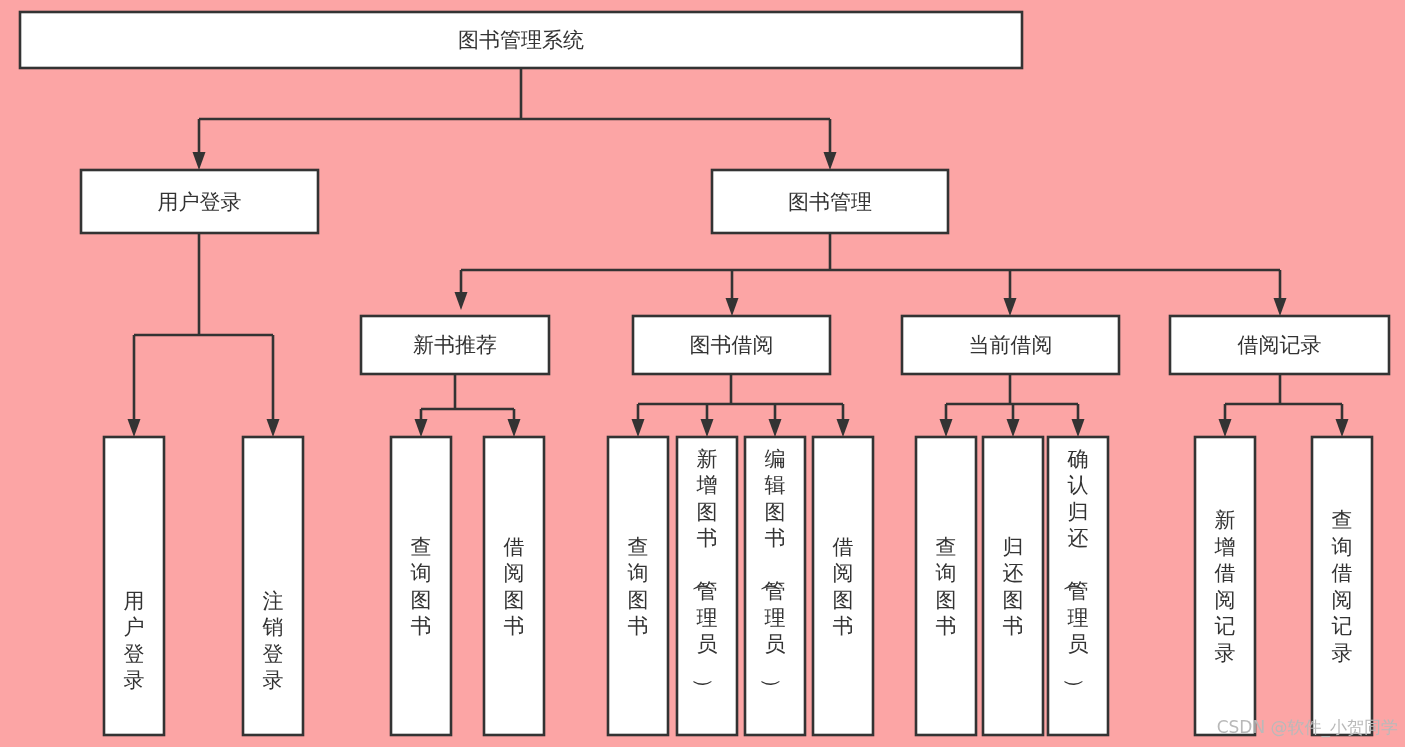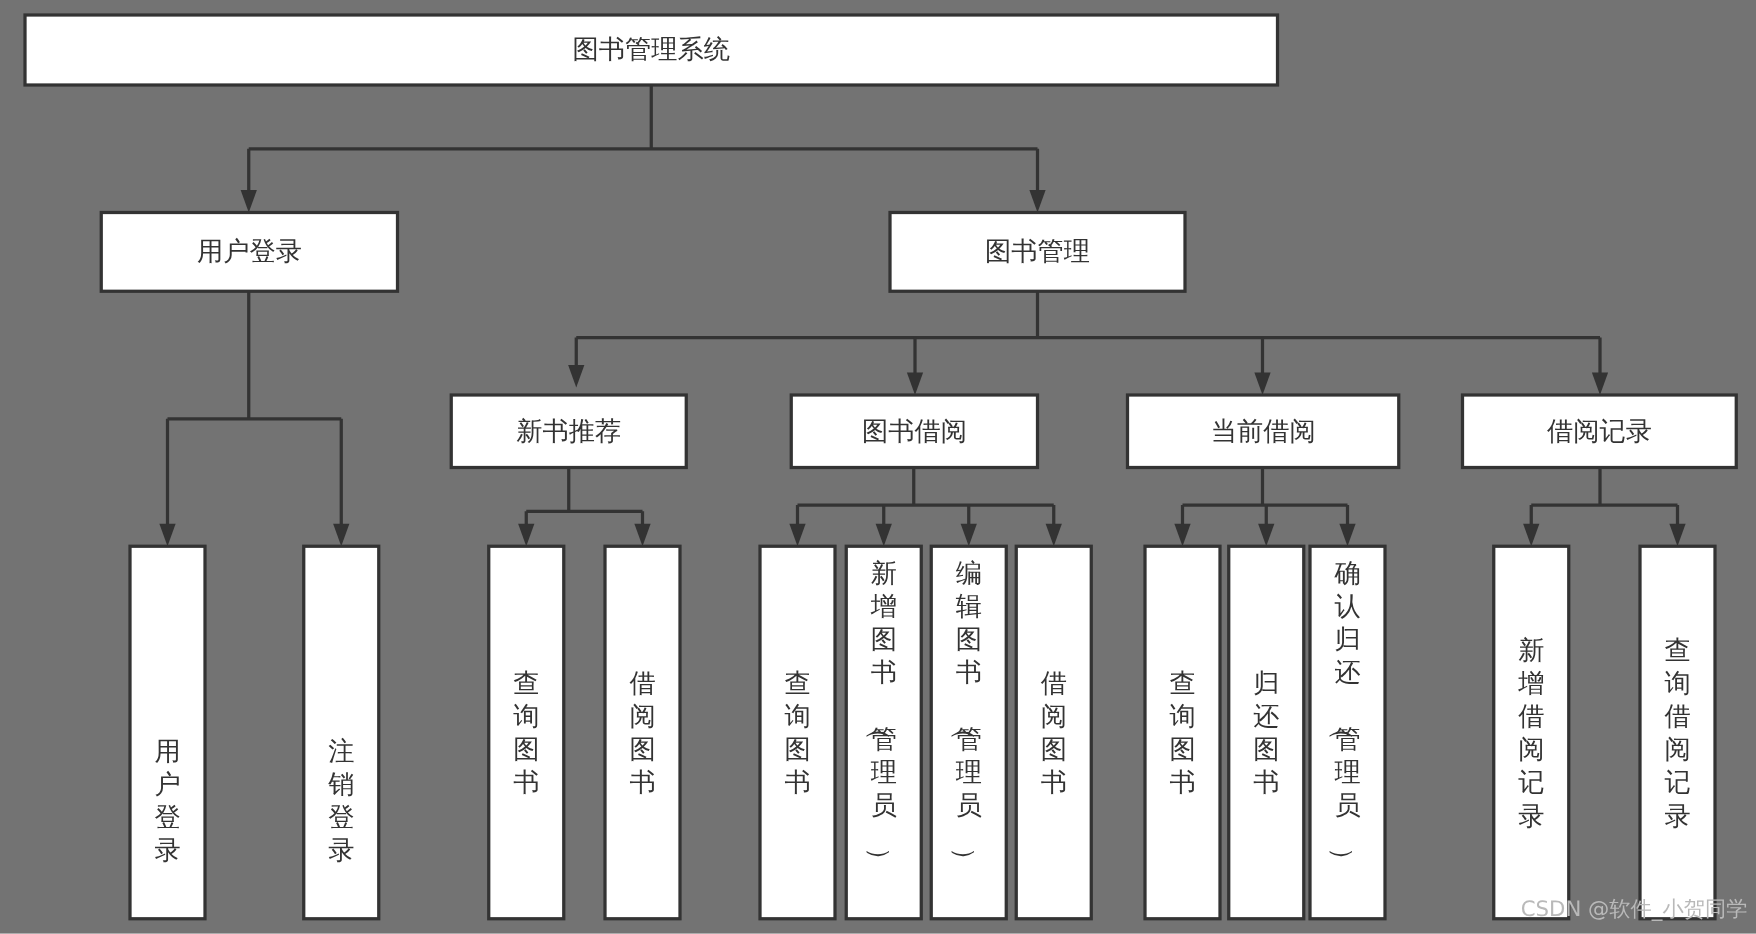--- a/index.html
+++ b/index.html
@@ -10,21 +10,21 @@
   body {
     width: 1405px;
     height: 747px;
     font-family: "DejaVu Sans", "Liberation Sans", sans-serif;
     overflow: hidden;
   }
   #diagram-root {
     position: relative;
     width: 1405px;
     height: 747px;
-    background: #737373;
+    background: #fca5a5;
     text-align: center;
   }
   svg.chart-svg {
     display: block;
     width: 1405px;
     height: 747px;
   }
   .node-box {
     fill: #ffffff;
     stroke: #333333;

